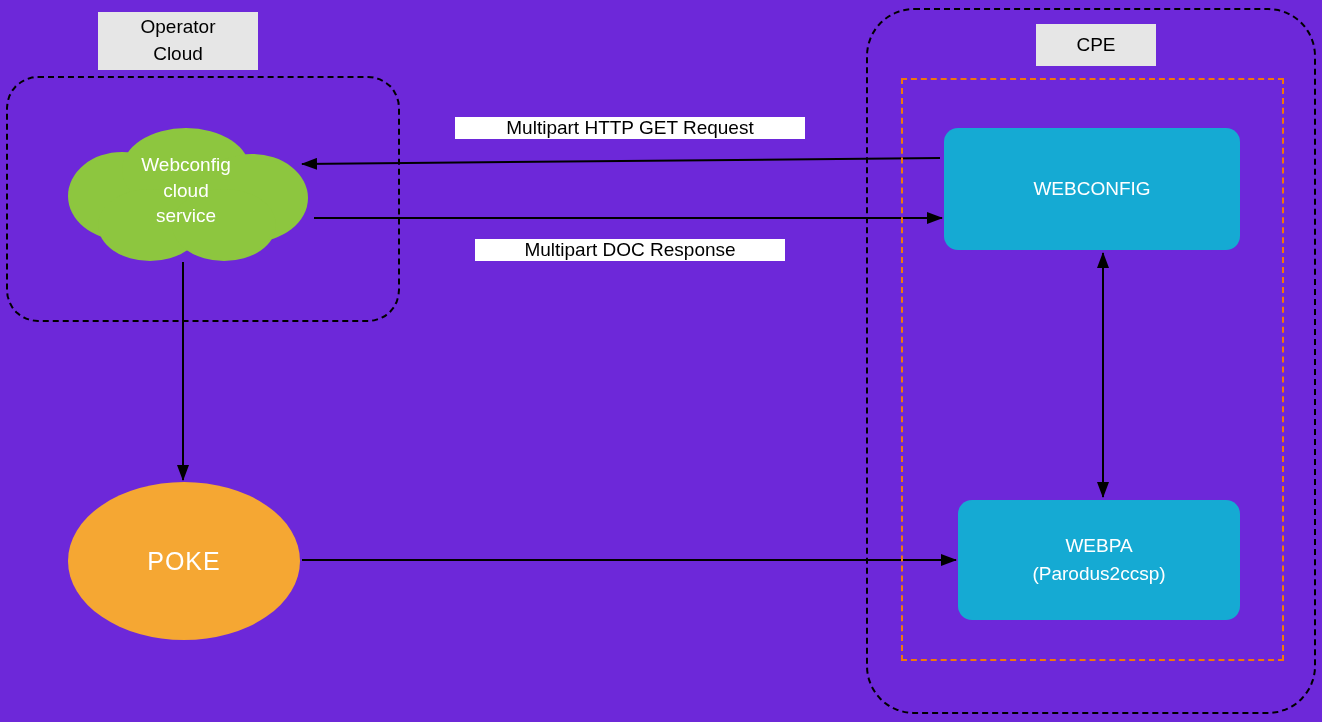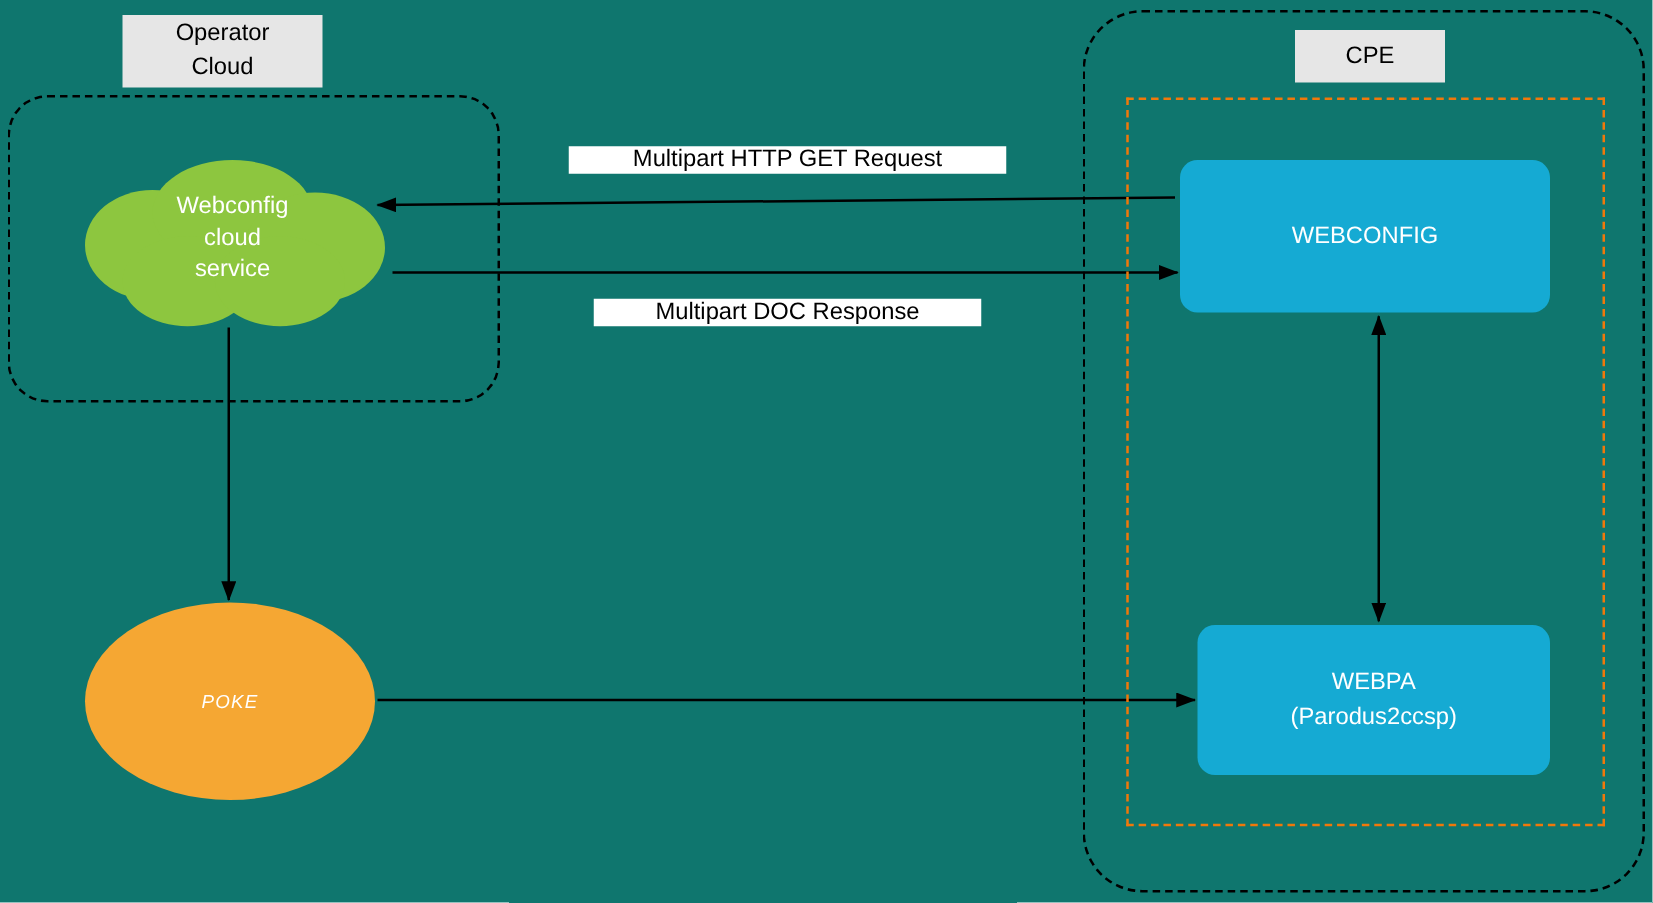--- a/index.html
+++ b/index.html
@@ -3,21 +3,21 @@
 <meta charset="utf-8">
 <style>
   * { margin: 0; padding: 0; box-sizing: border-box; }
   html, body { background: #ffffff; }
   body { font-family: "Liberation Sans", sans-serif; color: #000; }
 
   .canvas {
     position: relative;
     width: 1322px;
     height: 722px;
-    background: #0f766e;
+    background: #6d28d9;
     overflow: hidden;
   }
 
   .layer { position: absolute; left: 0; top: 0; }
 
   .conn { stroke: #000; stroke-width: 2; fill: none; }
   .cloud-part { fill: var(--cloud-green, #8dc63f); stroke: none; }
 
   .dashed-container {
     position: absolute;
@@ -58,23 +58,22 @@
   }
 
   .orange-ellipse {
     position: absolute;
     background: var(--poke-orange, #f5a733);
     color: #ffffff;
     border-radius: 50%;
     display: flex;
     align-items: center;
     justify-content: center;
-    font-size: 15px;
+    font-size: 25px;
     letter-spacing: 1px;
-    font-style: italic;
   }
 
   .cloud-text {
     position: absolute;
     color: #ffffff;
     font-size: 19px;
     line-height: 1.35;
     text-align: center;
     white-space: pre-line;
   }

